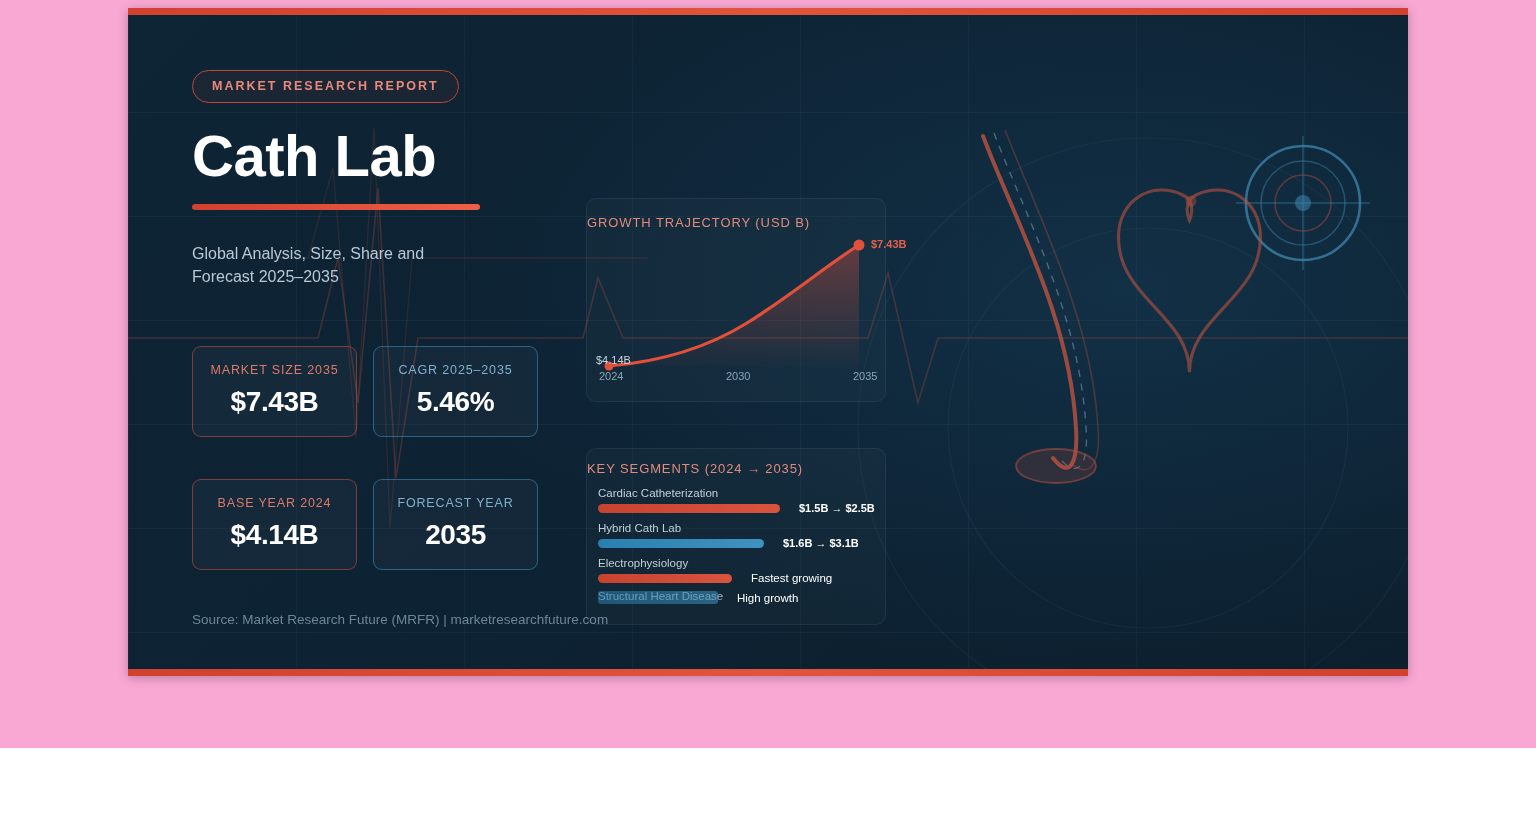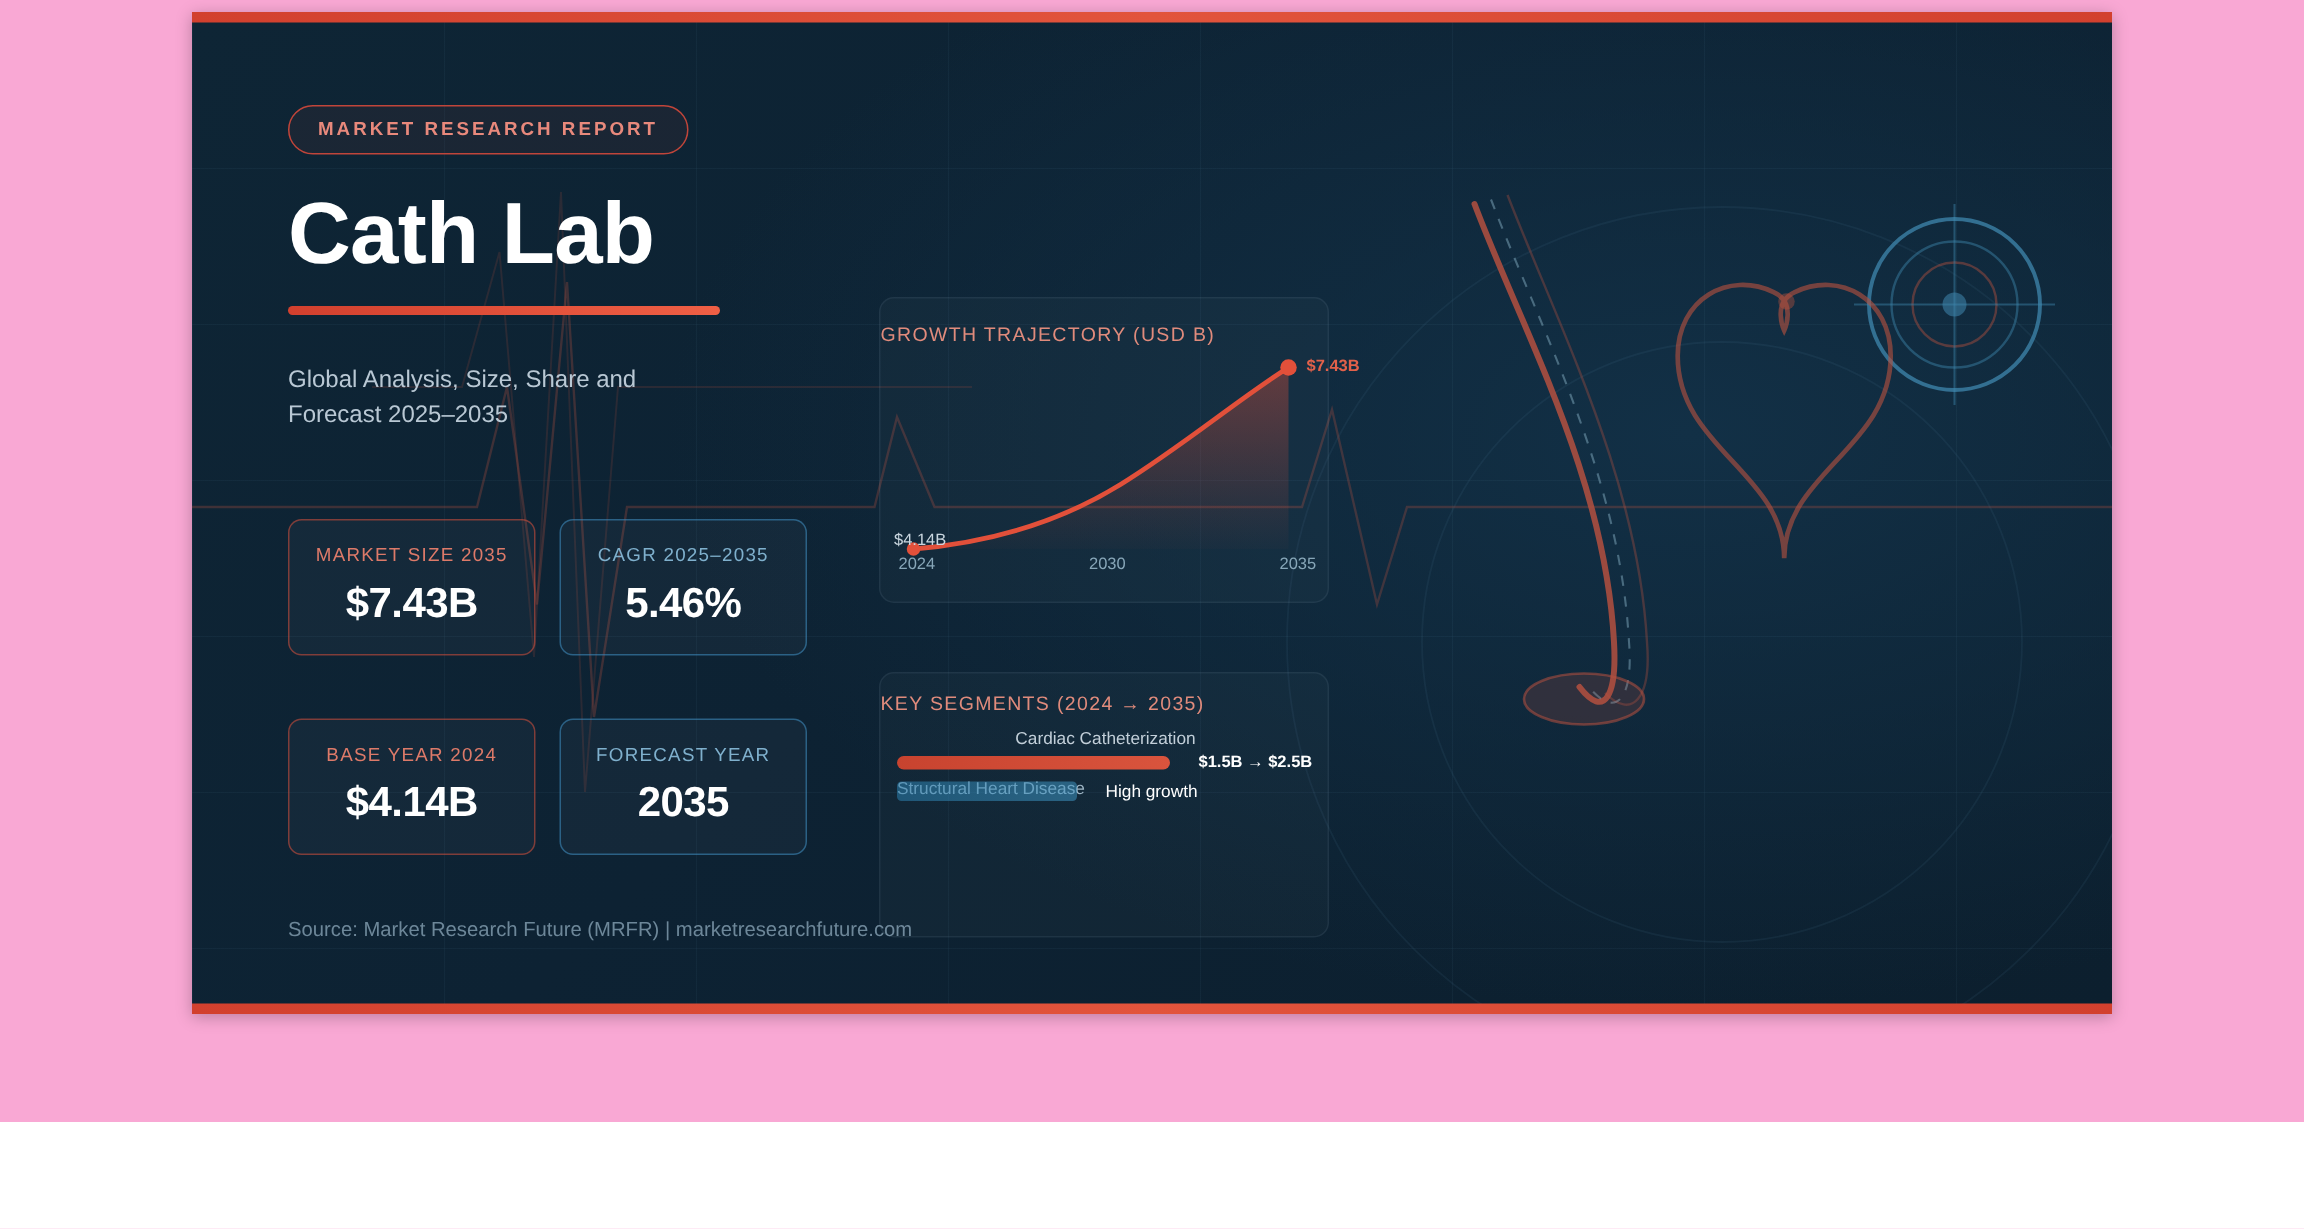--- a/index.html
+++ b/index.html
@@ -204,21 +204,21 @@
   .tick-1 { left: 139px; }
   .tick-2 { left: 266px; }
 
   
   .seg-list {
     position: absolute;
     left: 11px;
     top: 38px;
     width: 278px;
   }
-  .seg-row { margin-bottom: 8px; position: relative; text-align: center; }
+  .seg-row { margin-bottom: 8px; position: relative; }
   .seg-name {
     font-size: 11.5px;
     color: #c2cfd9;
     margin-bottom: 3px;
     white-space: nowrap;
   }
   .seg-bar-line {
     display: flex;
     align-items: center;
     white-space: nowrap;
@@ -375,21 +375,35 @@
       <div class="seg-list">
 
         <div class="seg-row">
           <div class="seg-name">Cardiac Catheterization</div>
           <div class="seg-bar-line">
             <div class="seg-bar red" style="width:182px"></div>
             <div class="seg-value">$1.5B → $2.5B</div>
           </div>
         </div>
 
-
+        <div class="seg-row">
+          <div class="seg-name">Hybrid Cath Lab</div>
+          <div class="seg-bar-line">
+            <div class="seg-bar blue" style="width:166px"></div>
+            <div class="seg-value">$1.6B → $3.1B</div>
+          </div>
+        </div>
+
+        <div class="seg-row">
+          <div class="seg-name">Electrophysiology</div>
+          <div class="seg-bar-line">
+            <div class="seg-bar red" style="width:134px"></div>
+            <div class="seg-value plain">Fastest growing</div>
+          </div>
+        </div>
 
         <div class="seg-row overlap">
           <div class="seg-name">Structural Heart Disease</div>
           <div class="seg-bar-line">
             <div class="seg-bar blue" style="width:120px"></div>
             <div class="seg-value plain">High growth</div>
           </div>
         </div>
 
       </div>

